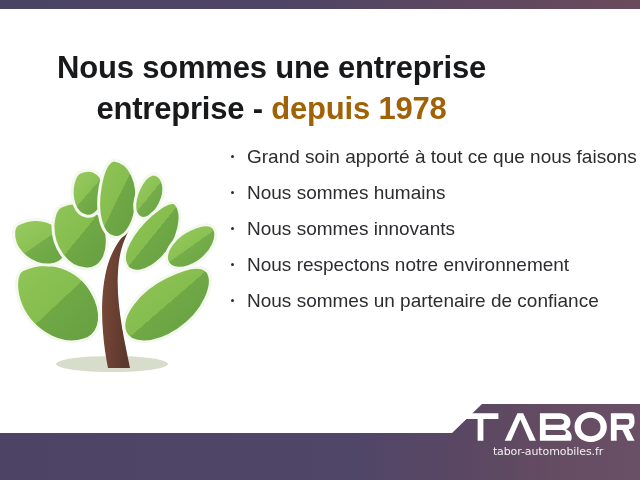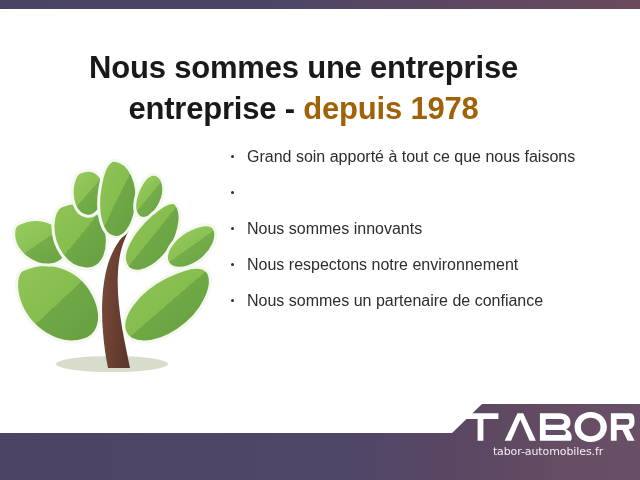--- a/index.html
+++ b/index.html
@@ -33,21 +33,20 @@
     position: absolute;
     left: 0;
     top: 26px;
     width: 543px;
     text-align: center;
     font-size: 31px;
     line-height: 41px;
     font-weight: bold;
     color: #18191b;
     letter-spacing: -0.2px;
-    padding-left: 32px;
   }
   .headline .line2 {
     display: block;
   }
   .headline .accent {
     color: #a16207;
   }
 
   
   .bullets {
@@ -57,21 +56,21 @@
     width: 400px;
     margin: 0;
     padding: 0;
     list-style: none;
   }
   .bullets li {
     position: relative;
     padding-left: 19px;
     height: 36px;
     line-height: 22px;
-    font-size: 16px;
+    font-size: 19px;
     color: #2b2d30;
     white-space: nowrap;
   }
   .bullets li .dot {
     position: absolute;
     left: 3px;
     top: 9px;
     width: 3.4px;
     height: 3.4px;
     border-radius: 50%;
@@ -182,20 +181,21 @@
     </svg>
   </div>
 
   <ul class="bullets">
     <li>
       <span class="dot"></span>
       <span>Grand soin apporté à tout ce que nous faisons</span>
     </li>
     <li>
       <span class="dot"></span>
+      <span>Nous sommes humains</span>
     </li>
     <li>
       <span class="dot"></span>
       <span>Nous sommes innovants</span>
     </li>
     <li>
       <span class="dot"></span>
       <span>Nous respectons notre environnement</span>
     </li>
     <li>

